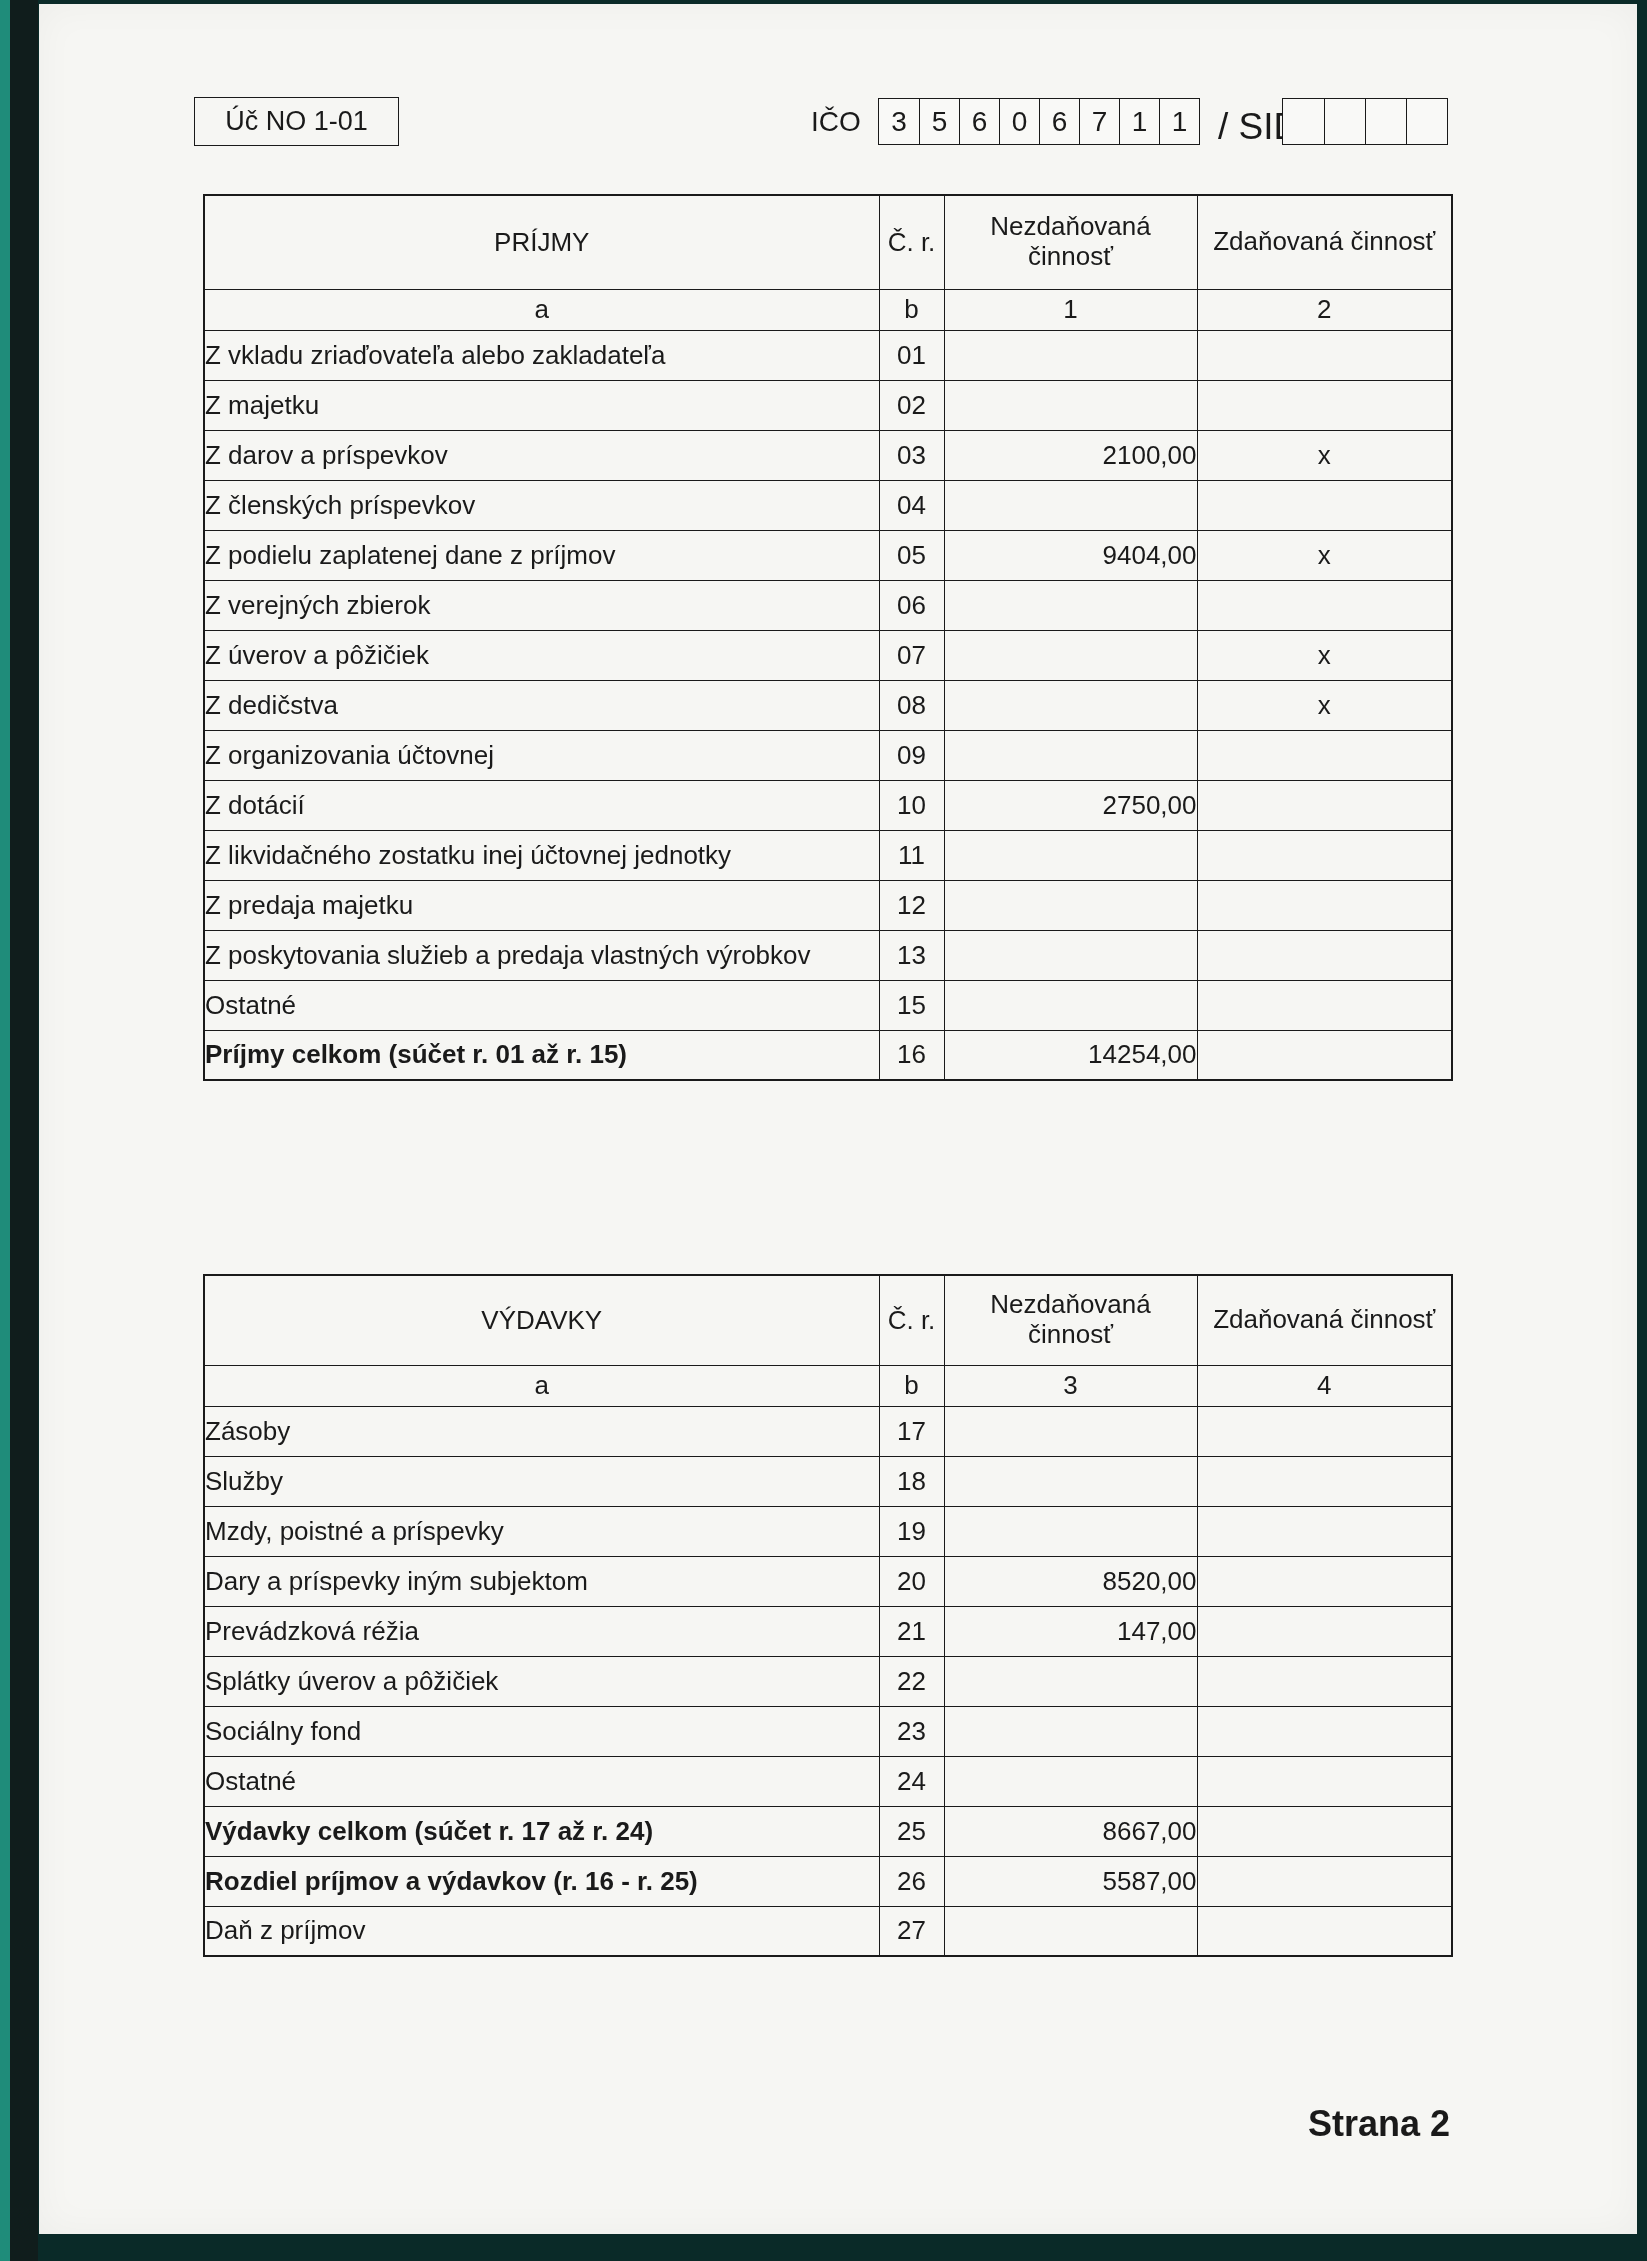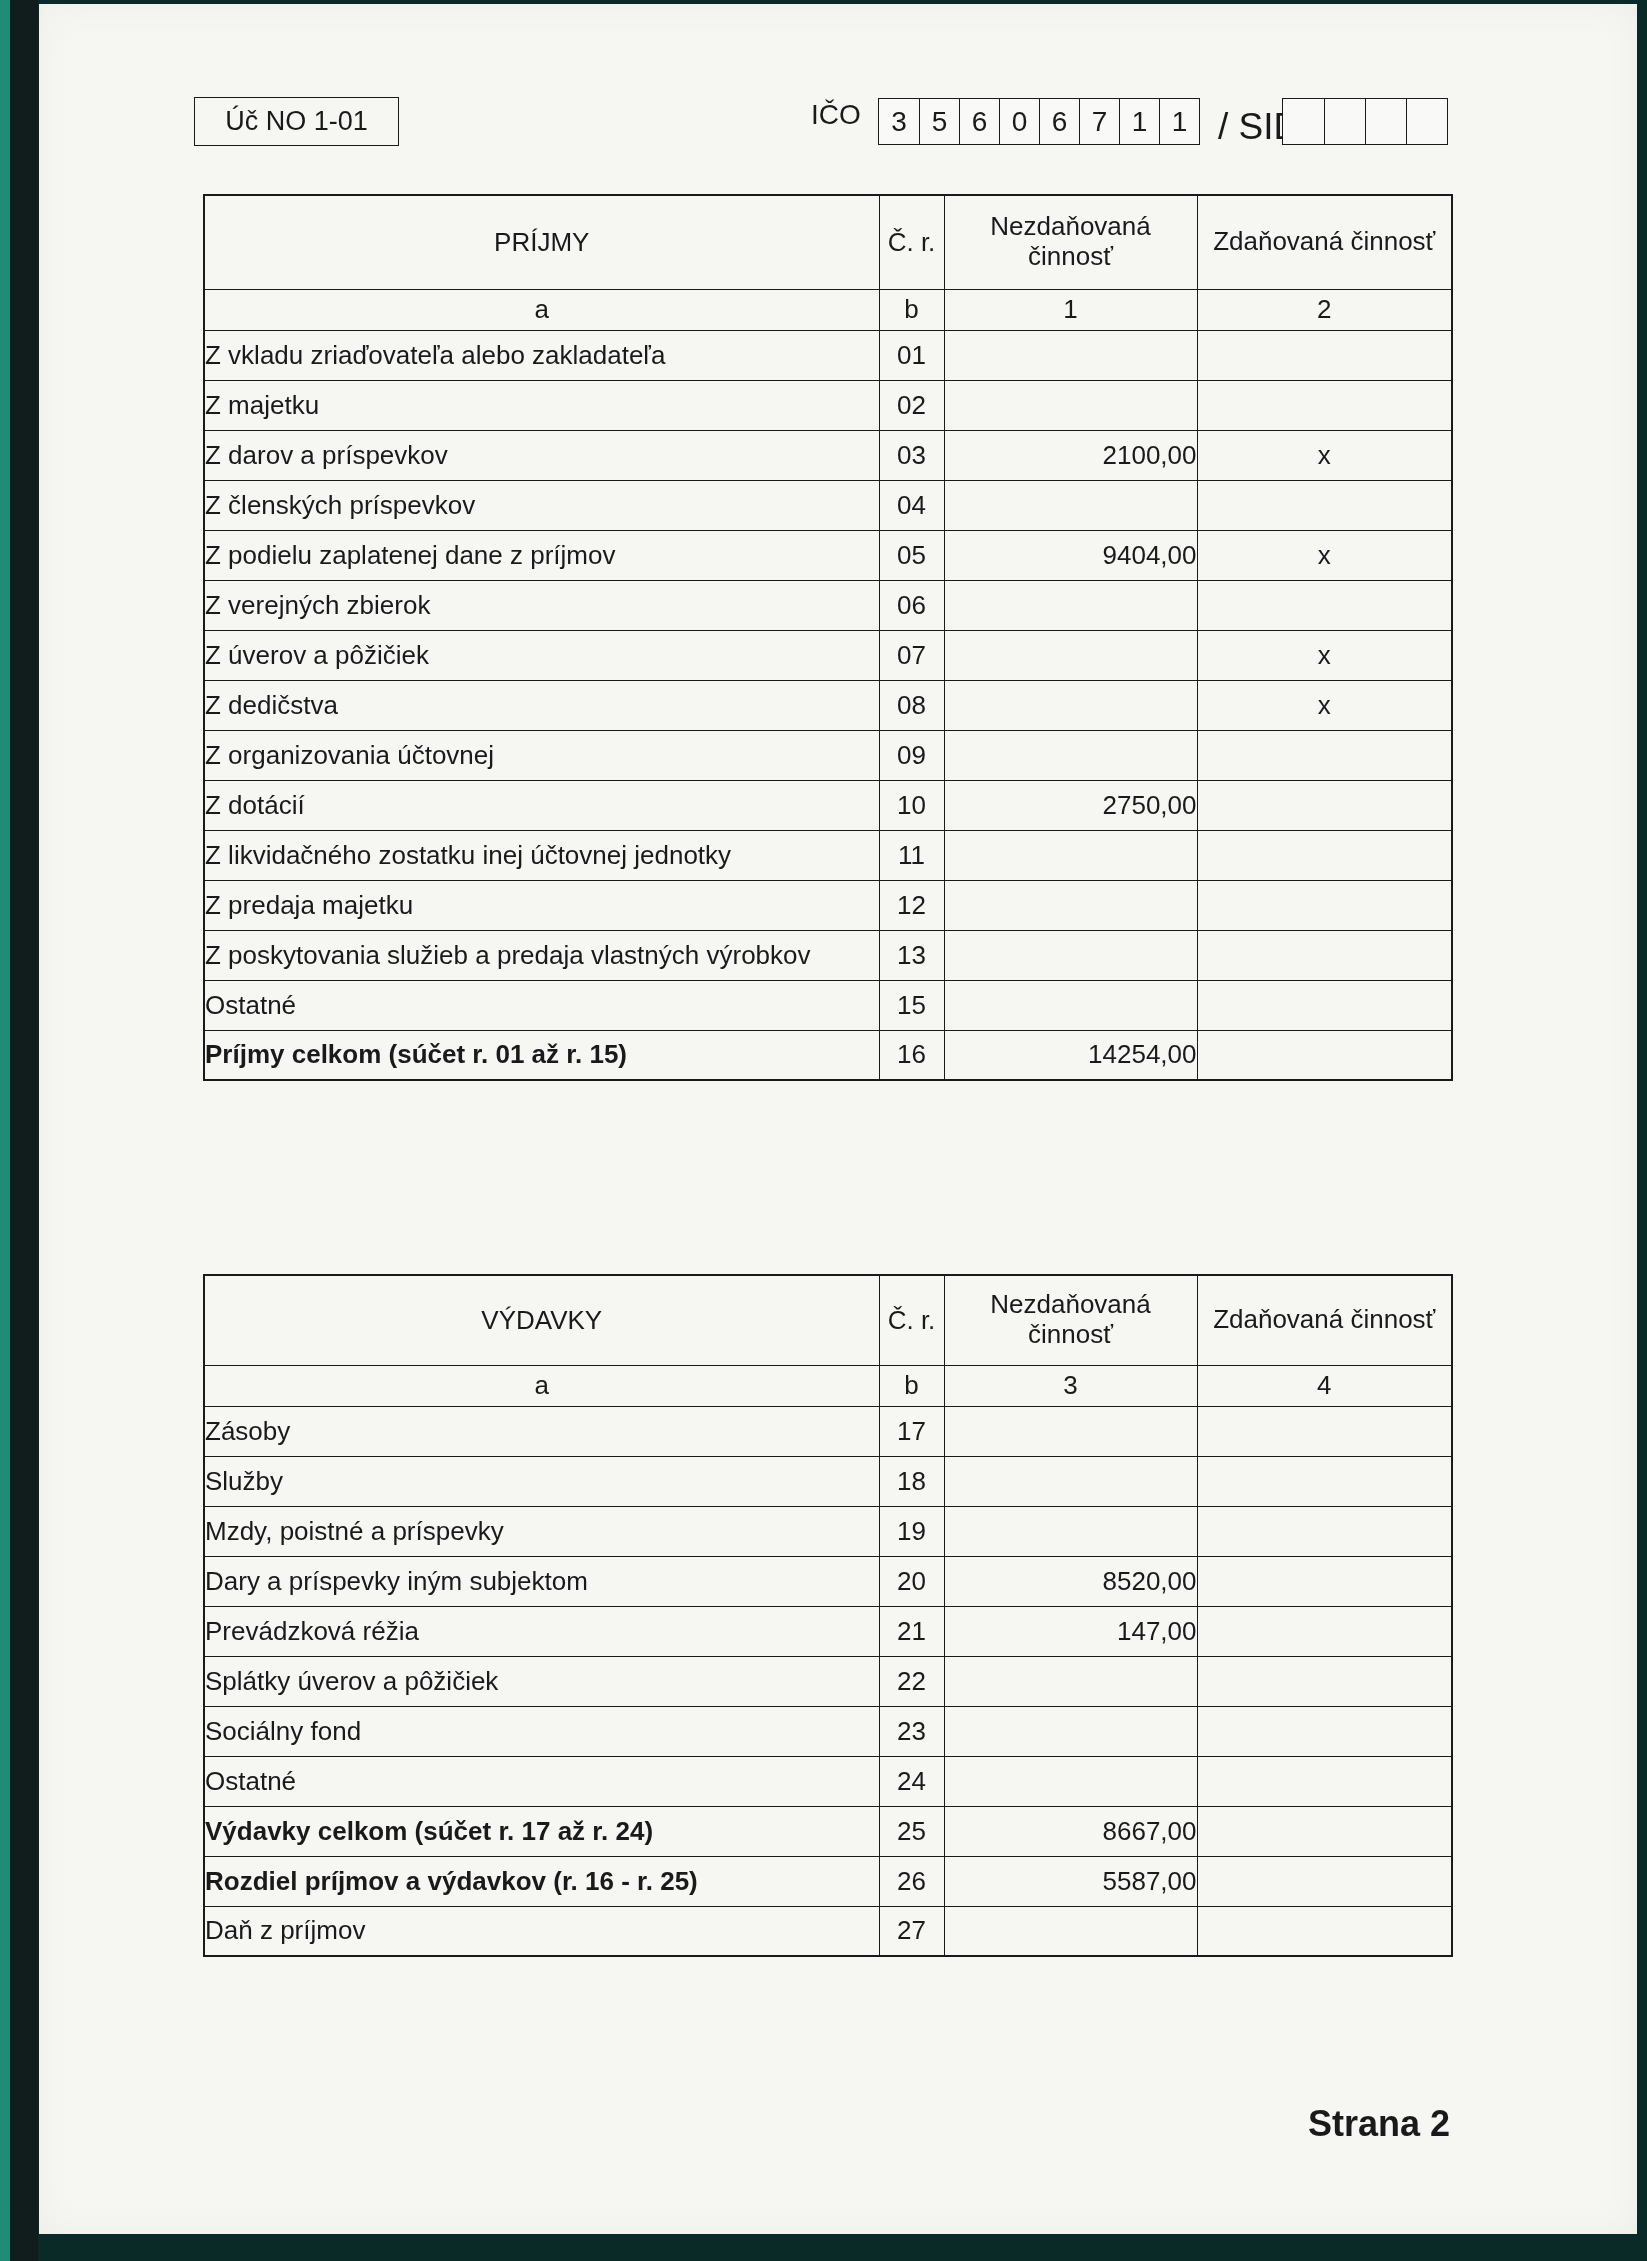--- a/index.html
+++ b/index.html
@@ -24,21 +24,21 @@
   }
   
   .form-code-box{
     position:absolute;left:194px;top:97px;width:203px;height:47px;
     border:1.9px solid #1a1a1a;background:transparent;
     display:flex;align-items:center;justify-content:center;
     font-size:27px;
   }
   
   .ico-label{
-    position:absolute;left:811px;top:99px;font-size:28px;
+    position:absolute;left:811px;top:106px;font-size:28px;
   }
   .digit-grid{
     position:absolute;top:98px;height:45px;
     display:flex;border:1.9px solid #1a1a1a;background:#f9f9f7;
   }
   .digit-grid .cell{
     width:40px;height:45px;display:flex;align-items:center;justify-content:center;
     font-size:28px;border-left:1.9px solid #1a1a1a;box-sizing:border-box;
   }
   .digit-grid .cell:first-child{border-left:none;}

